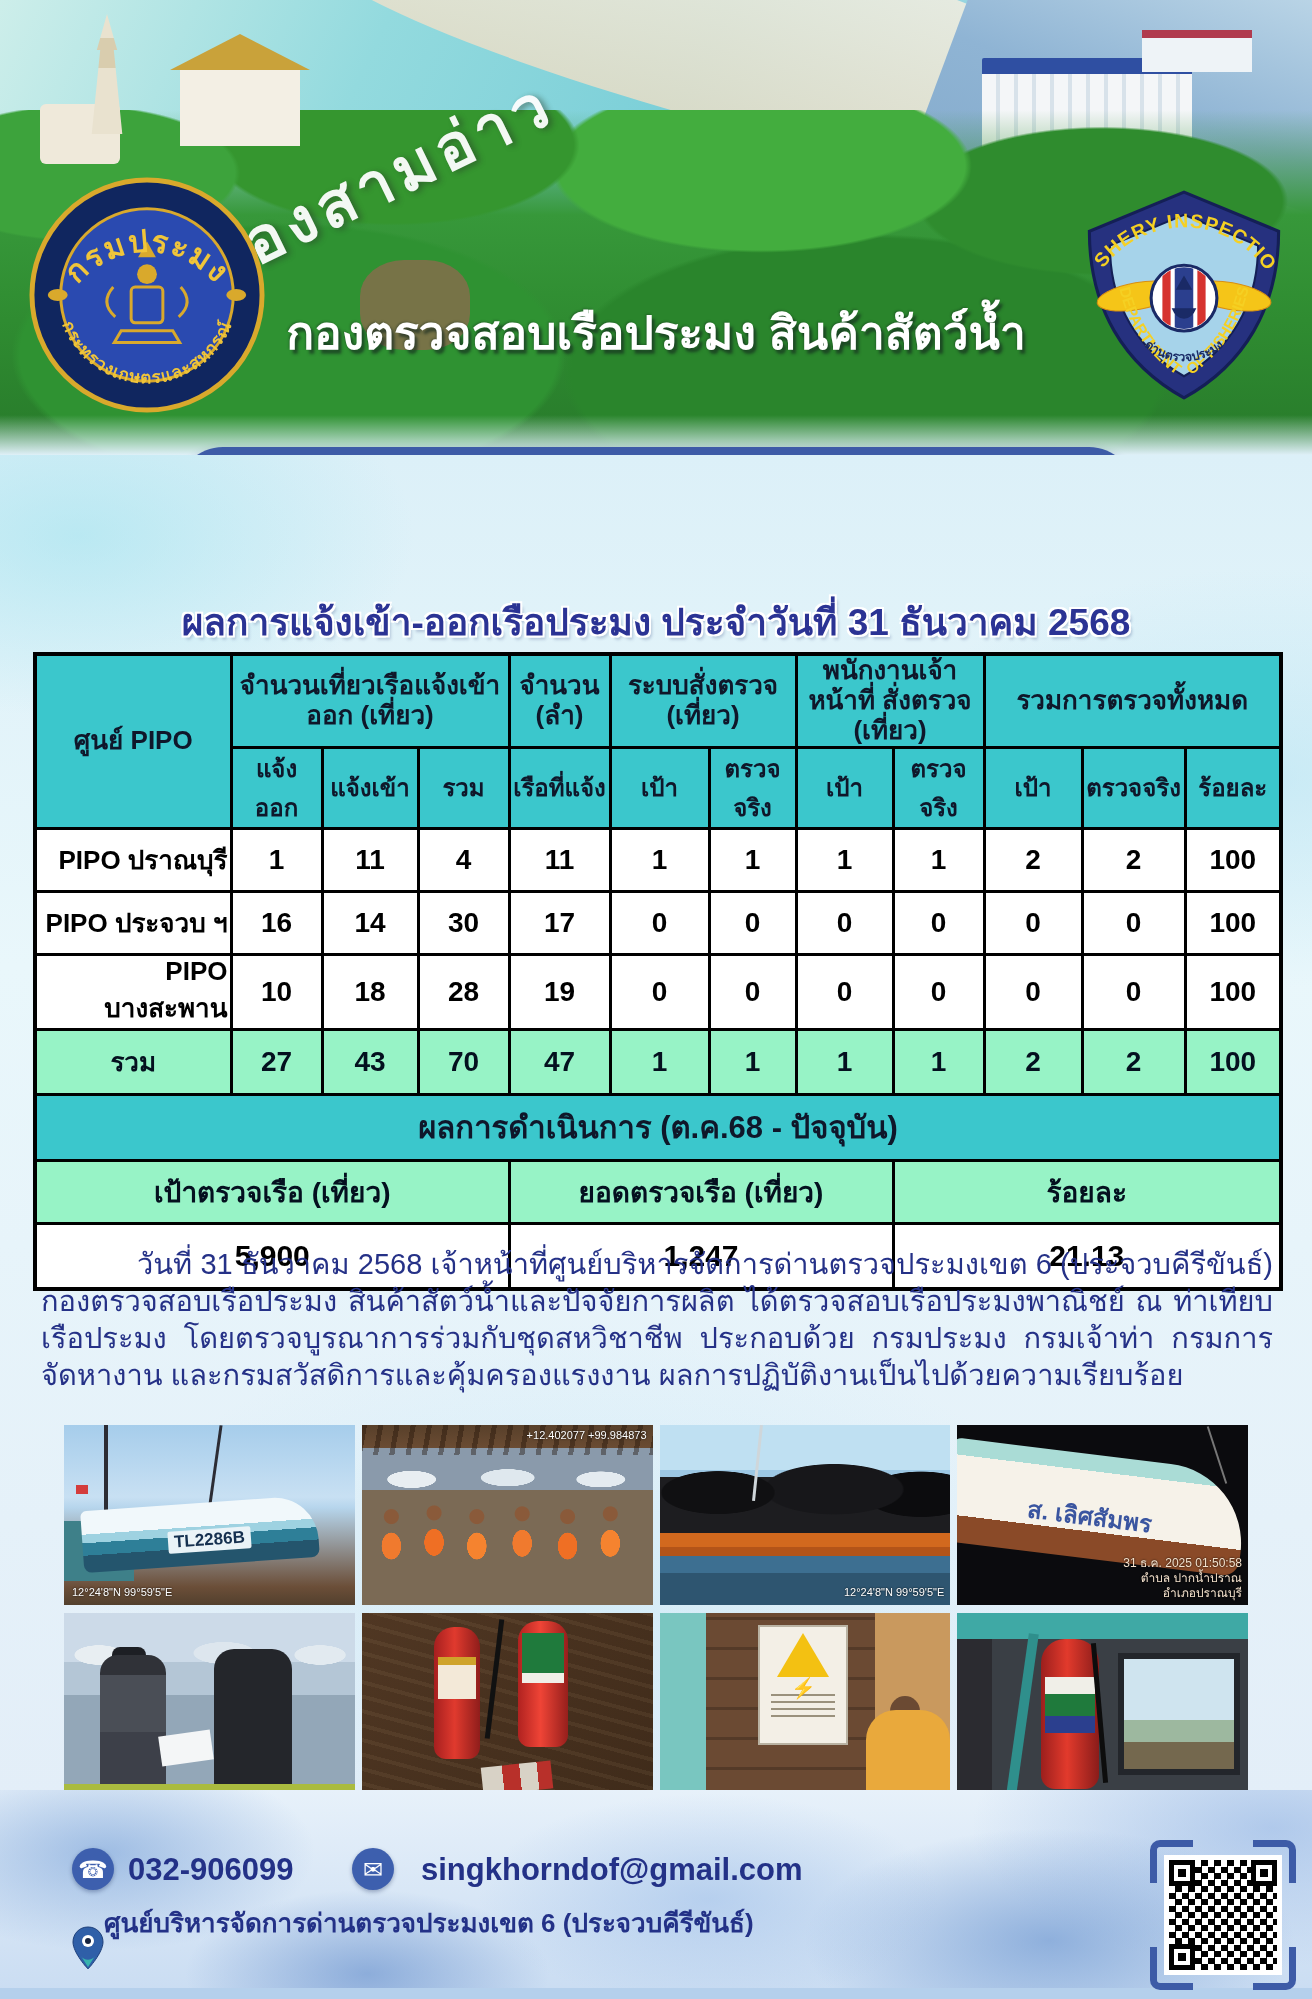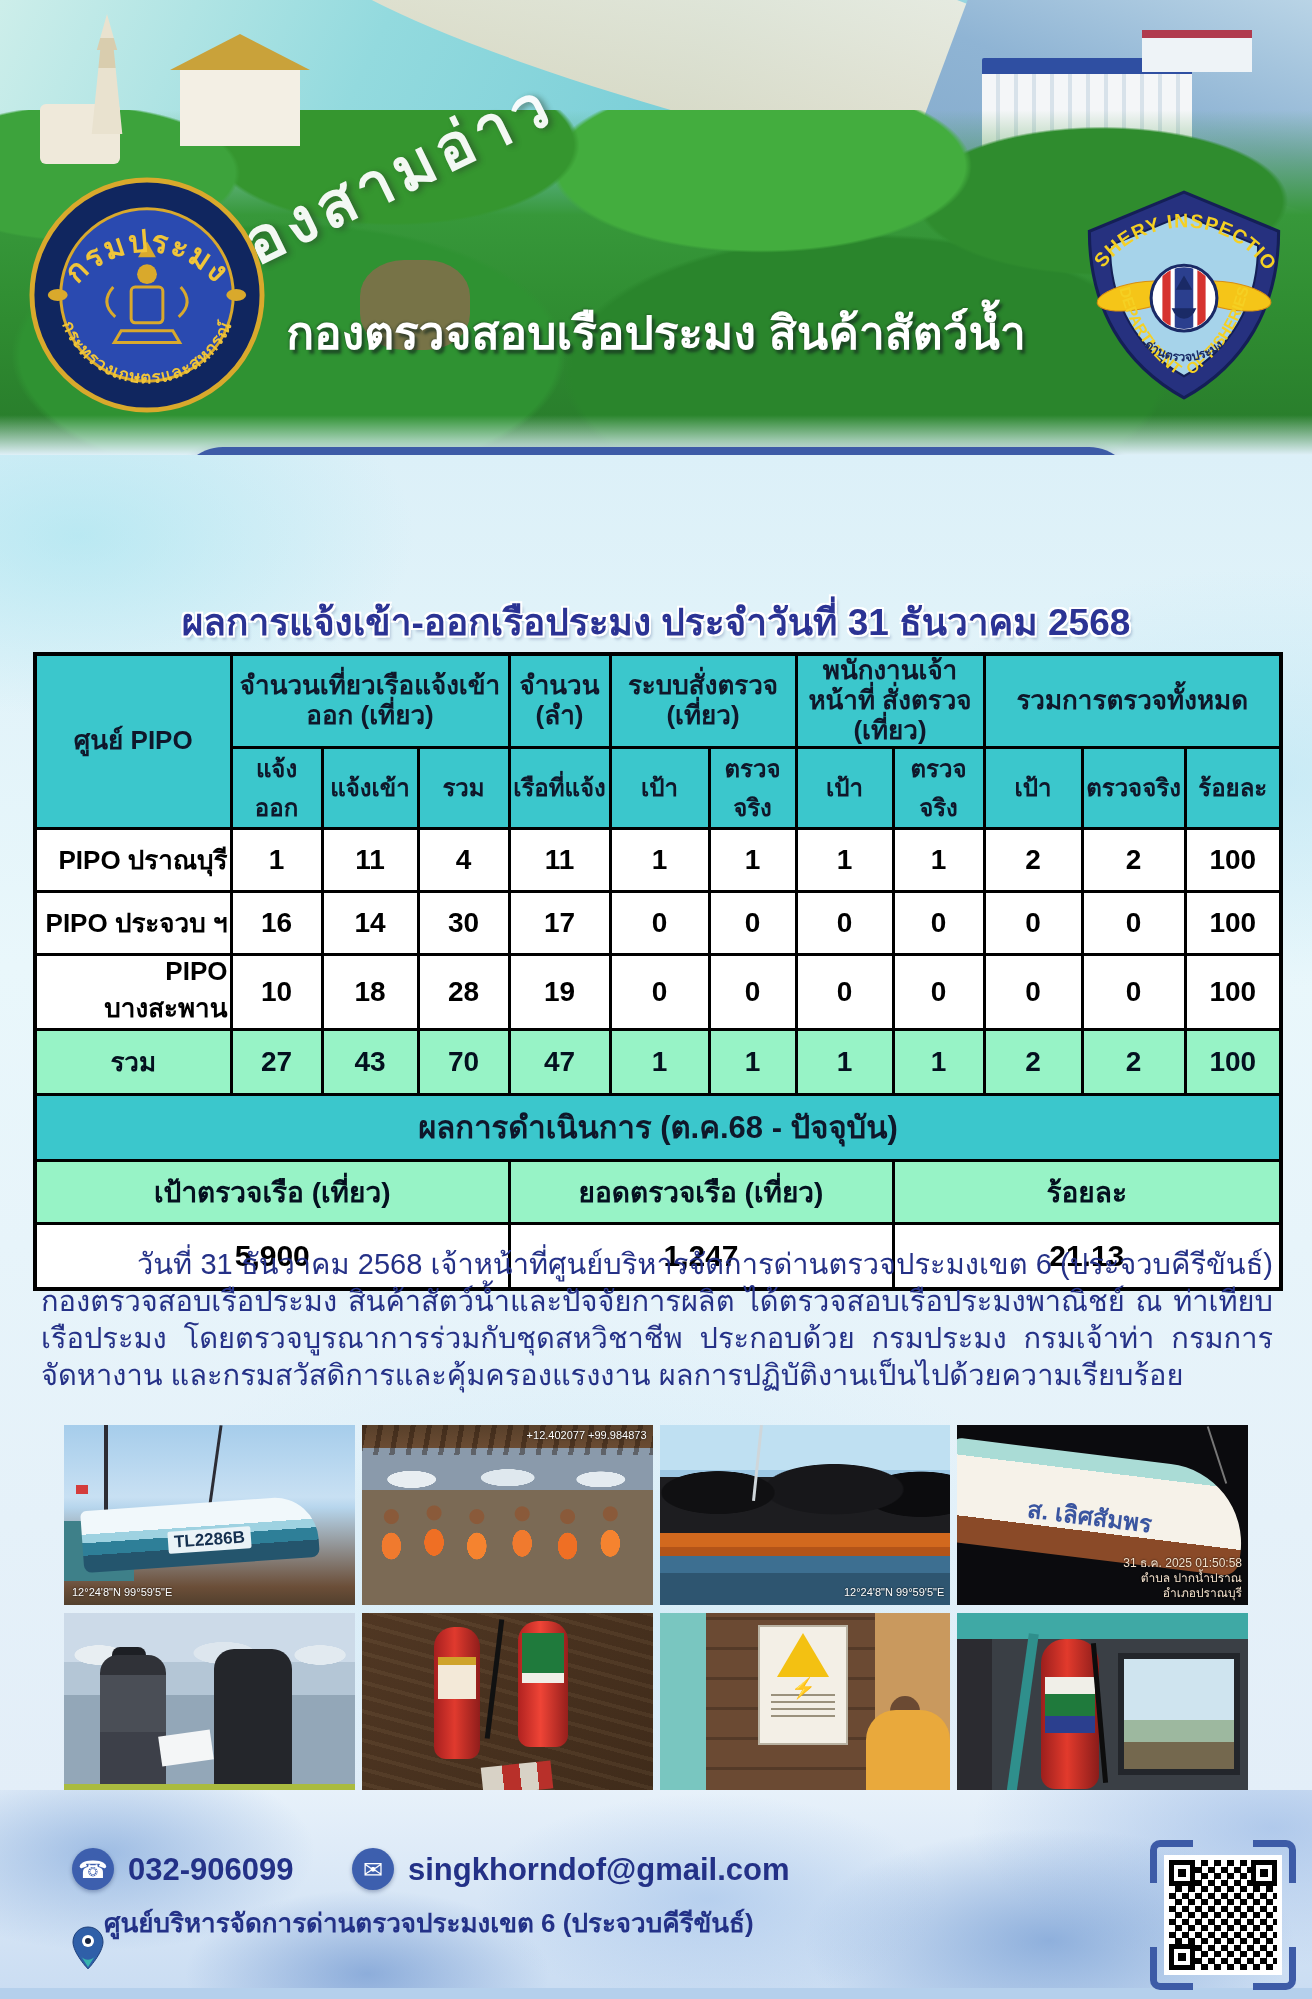--- a/index.html
+++ b/index.html
@@ -179,21 +179,21 @@
         radial-gradient(ellipse 260px 120px at 28% 88%,rgba(88,132,198,.55),transparent 70%),
         radial-gradient(ellipse 330px 150px at 54% 52%,rgba(150,185,230,.5),transparent 70%),
         radial-gradient(ellipse 350px 160px at 80% 72%,rgba(98,142,204,.6),transparent 70%),
         radial-gradient(ellipse 430px 200px at 97% 18%,rgba(136,172,224,.55),transparent 70%),
         linear-gradient(180deg,#e7f1fa,#c9dcf2);}
   .bstrip{position:absolute;left:0;top:1988px;width:1312px;height:11px;background:#b5d0ec;}
   .ficon{position:absolute;width:42px;height:42px;border-radius:50%;background:#3d5fae;color:#fff;
         text-align:center;line-height:44px;font-size:24px;box-shadow:0 2px 4px rgba(20,40,90,.35);}
   .ftext{position:absolute;color:#233187;font-weight:bold;}
   #phone-text{left:128px;top:1852px;font-size:31px;}
-  #email-text{left:408px;top:1852px;font-size:31px;}
+  #email-text{left:421px;top:1852px;font-size:31px;}
   #office-text{left:104px;top:1902px;font-size:26px;}
   #addr-text{left:116px;top:1938px;font-size:26px;}
   .pin{position:absolute;left:72px;top:1926px;width:32px;height:44px;}
   .qrwrap{position:absolute;left:1150px;top:1840px;width:146px;height:150px;}
   .qr{position:absolute;left:14px;top:15px;width:118px;height:120px;background:#fff;padding:5px;box-sizing:border-box;}
   .qr .pat{width:100%;height:100%;background:
         repeating-conic-gradient(#000 0% 25%,#fff 0% 50%);background-size:13px 13px;position:relative;}
   .finder{position:absolute;width:26px;height:26px;border:5px solid #000;background:#fff;box-sizing:border-box;}
   .finder::after{content:"";position:absolute;left:4px;top:4px;width:8px;height:8px;background:#000;}
   .f1{left:0;top:0;} .f2{right:0;top:0;} .f3{left:0;bottom:0;}

